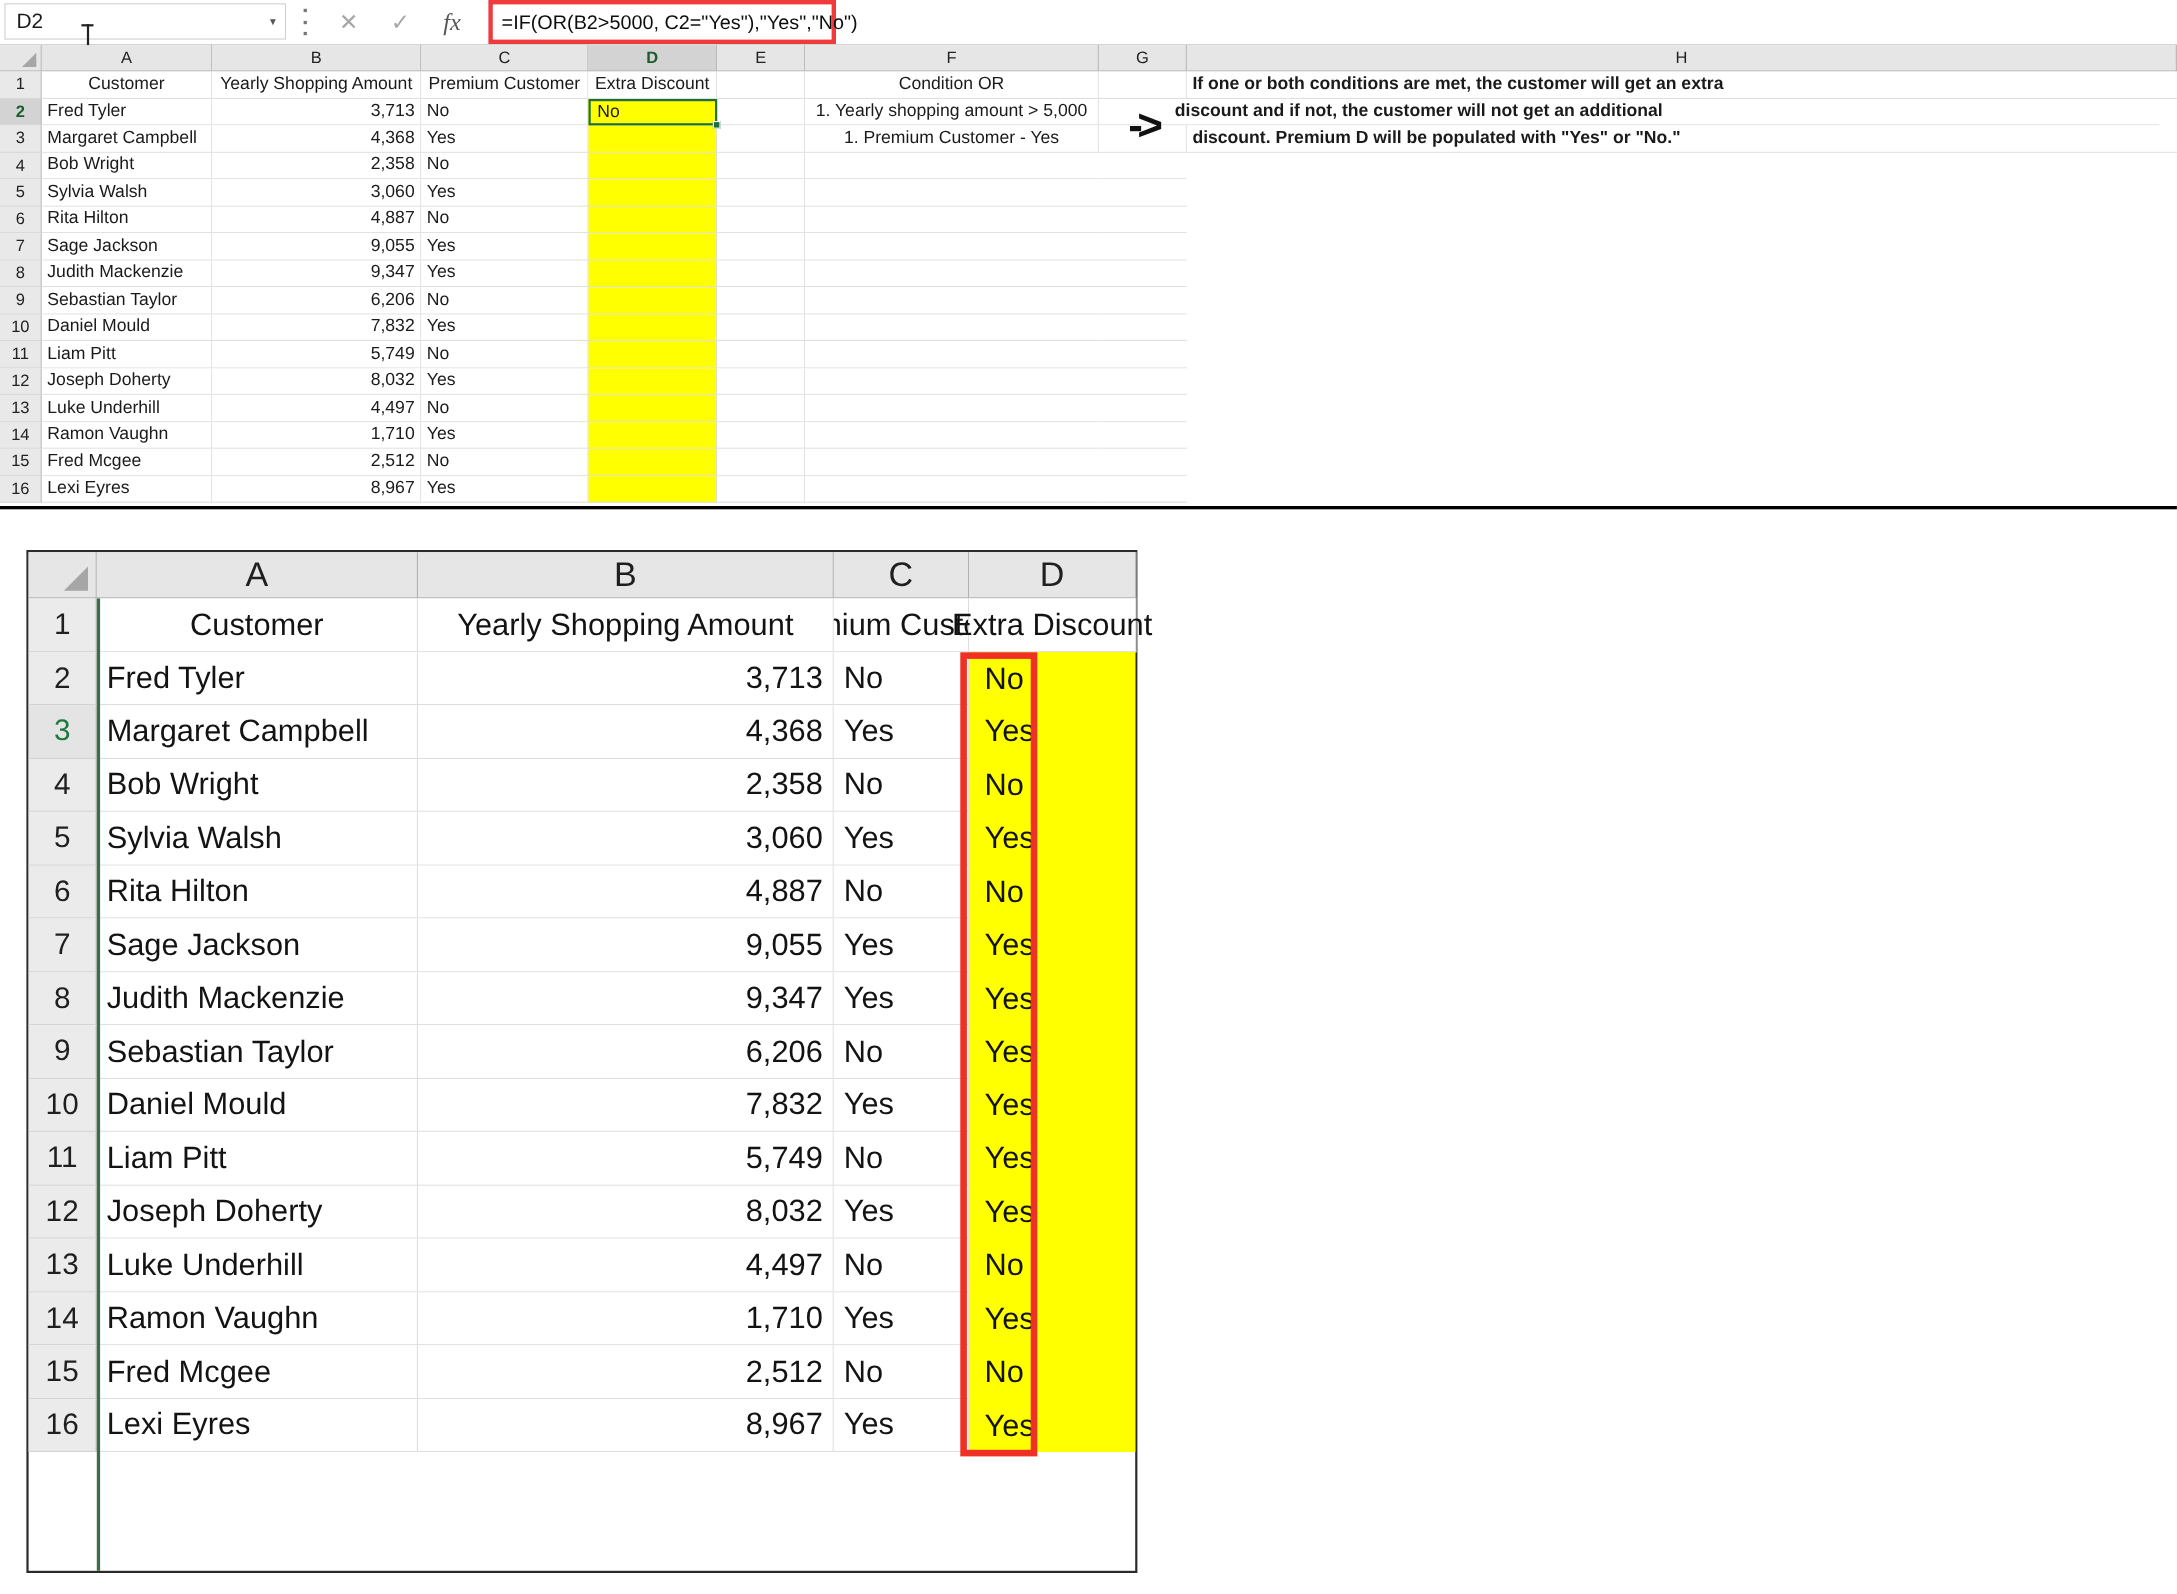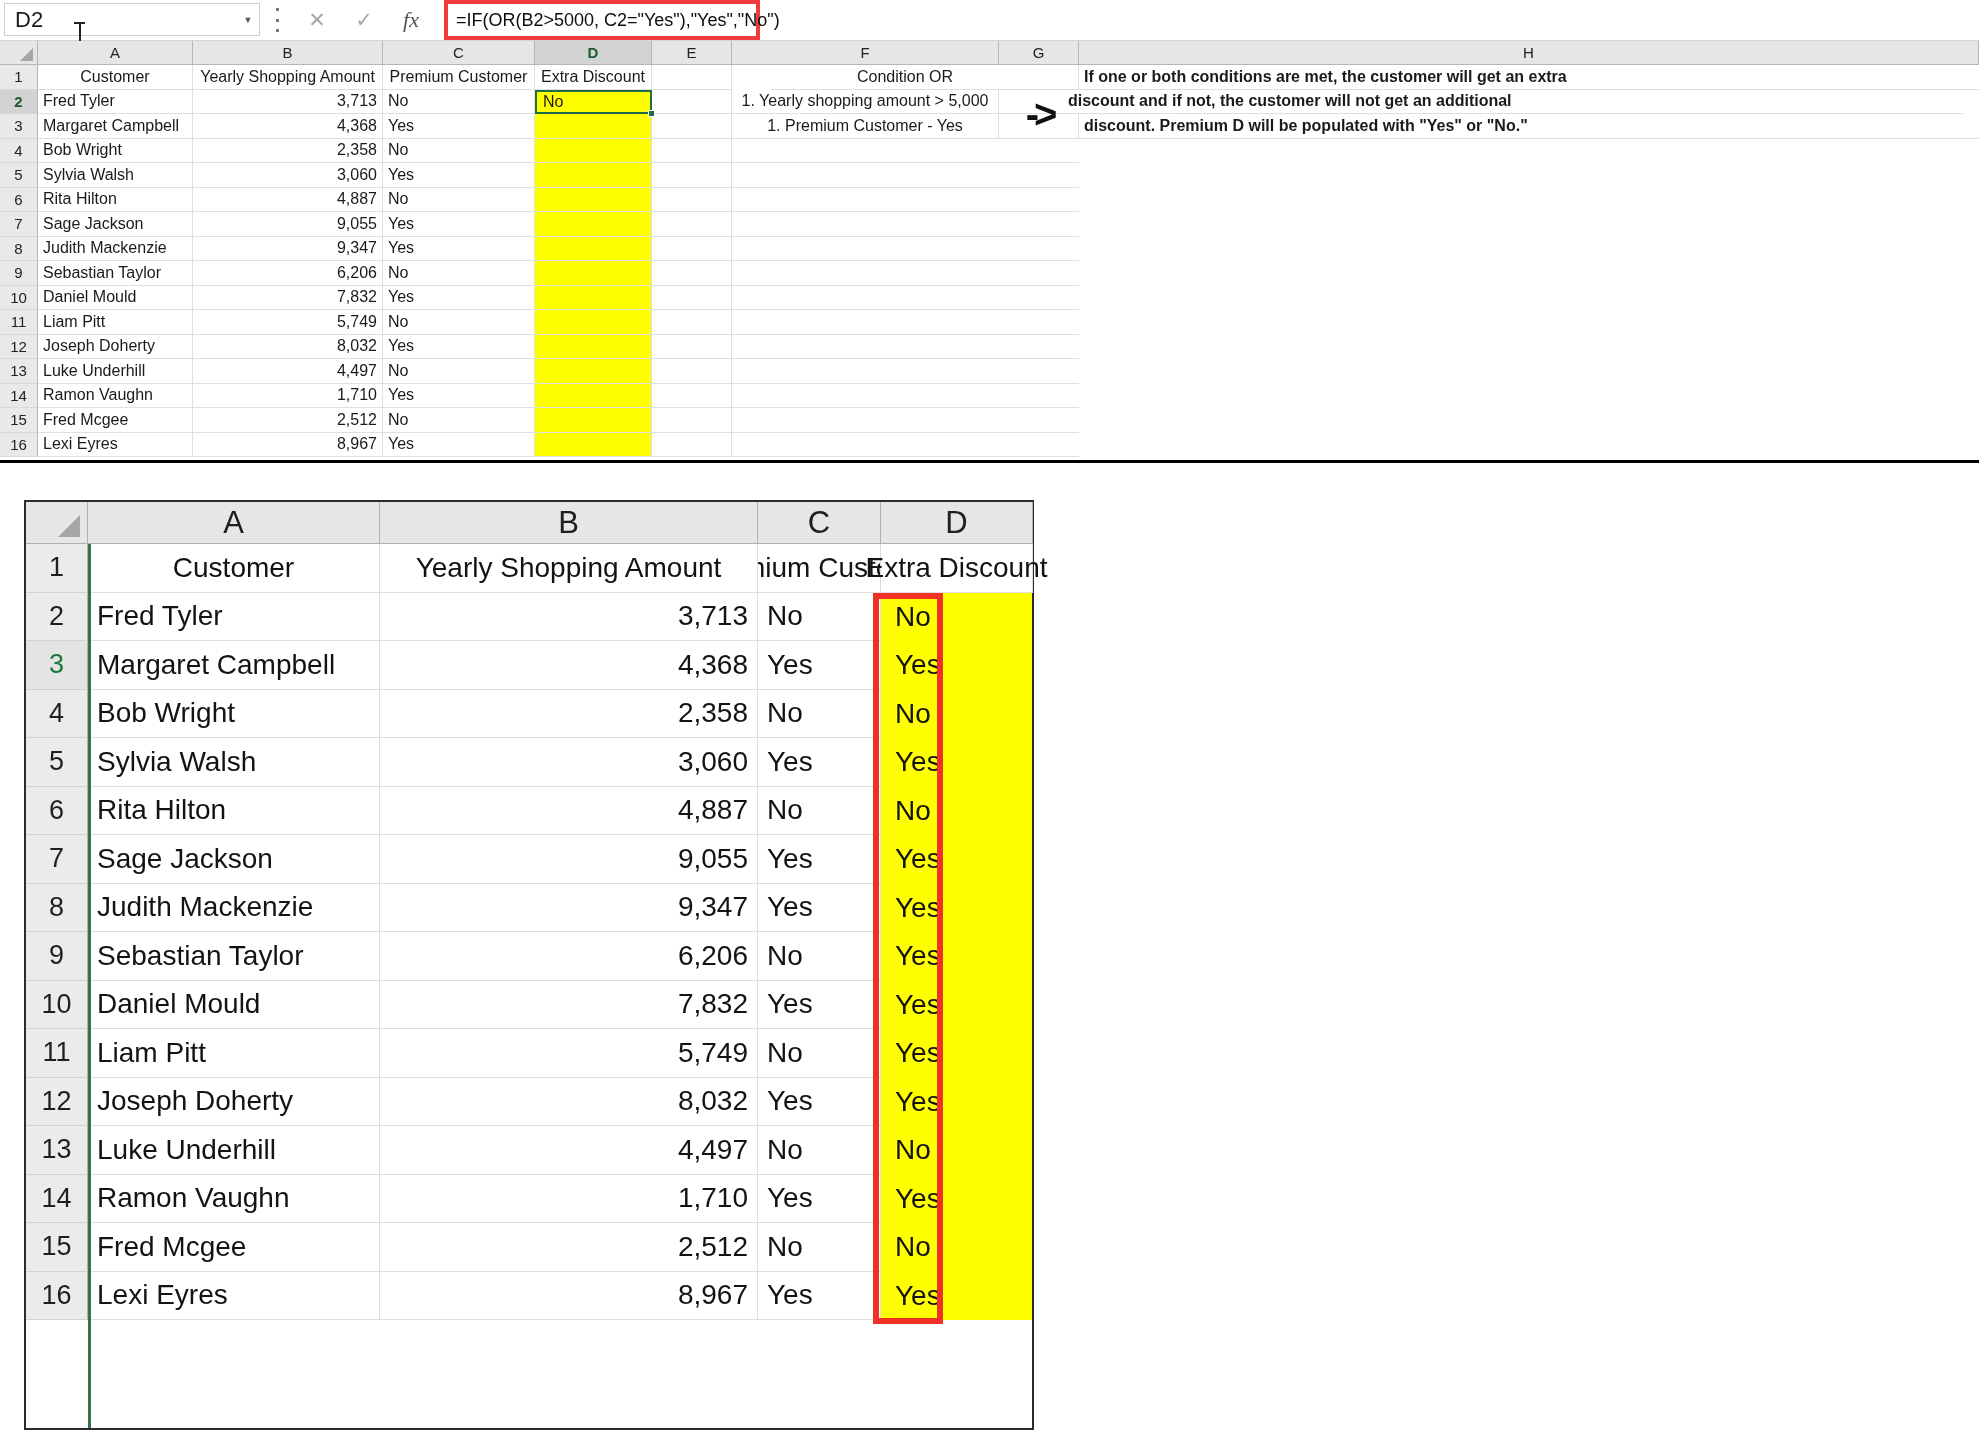--- a/index.html
+++ b/index.html
@@ -27,21 +27,21 @@
     border-bottom: 1px solid #d4d4d4;
   }
   #namebox {
     position: absolute; left: 4px; top: 3px;
     width: 256px; height: 33px;
     background: #ffffff;
     border: 1px solid #d0d0d0;
     display: flex; align-items: center;
   }
   #namebox-text {
-    font-size: 22px; color: #1a1a1a; padding-left: 10px; flex: 1;
+    font-size: 19px; color: #1a1a1a; padding-left: 10px; flex: 1;
   }
   #namebox-arrow {
     width: 22px; height: 100%;
     display: flex; align-items: center; justify-content: center;
     font-size: 9px; color: #555;
   }
   #textcursor {
     position: absolute; left: 74px; top: 22px;
     width: 11px; height: 26px;
   }
@@ -279,21 +279,21 @@
         <div class="rowhdr" style="top: 342.5px;">14</div>
         <div class="rowhdr" style="top: 367px;">15</div>
         <div class="rowhdr" style="top: 391.5px;">16</div>
       </div>
     <div id="top-cells">
         <div class="cell c" style="left: 38px; width: 155px; top: 24px;">Customer</div>
         <div class="cell c" style="left: 193px; width: 190px; top: 24px;">Yearly Shopping Amount</div>
         <div class="cell c" style="left: 383px; width: 152px; top: 24px;">Premium Customer</div>
         <div class="cell c" style="left: 535px; width: 117px; top: 24px;">Extra Discount</div>
         <div class="cell l" style="left: 652px; width: 80px; top: 24px;"></div>
-        <div class="cell c" style="left: 772px; width: 267px; top: 24px;">Condition OR</div>
+        <div class="cell c" style="left: 732px; width: 267px; top: 24px;">Condition OR</div>
         <div class="cell l" style="left: 999px; width: 80px; top: 24px;"></div>
         <div class="cell l nob" style="left: 1079px; width: 900px; top: 24px;">If one or both conditions are met, the customer will get an extra</div>
         <div class="cell l" style="left: 38px; width: 155px; top: 48.5px;">Fred Tyler</div>
         <div class="cell r" style="left: 193px; width: 190px; top: 48.5px;">3,713</div>
         <div class="cell l" style="left: 383px; width: 152px; top: 48.5px;">No</div>
         <div class="cell l yellow" style="left: 535px; width: 117px; top: 48.5px;">No</div>
         <div class="cell l" style="left: 652px; width: 80px; top: 48.5px;"></div>
         <div class="cell c" style="left: 732px; width: 267px; top: 48.5px;">1. Yearly shopping amount &gt; 5,000</div>
         <div class="cell c" style="left: 999px; width: 80px; top: 48.5px;"></div>
         <div class="cell l nob" style="left: 1063px; width: 900px; top: 48.5px;">discount and if not, the customer will not get an additional</div>

